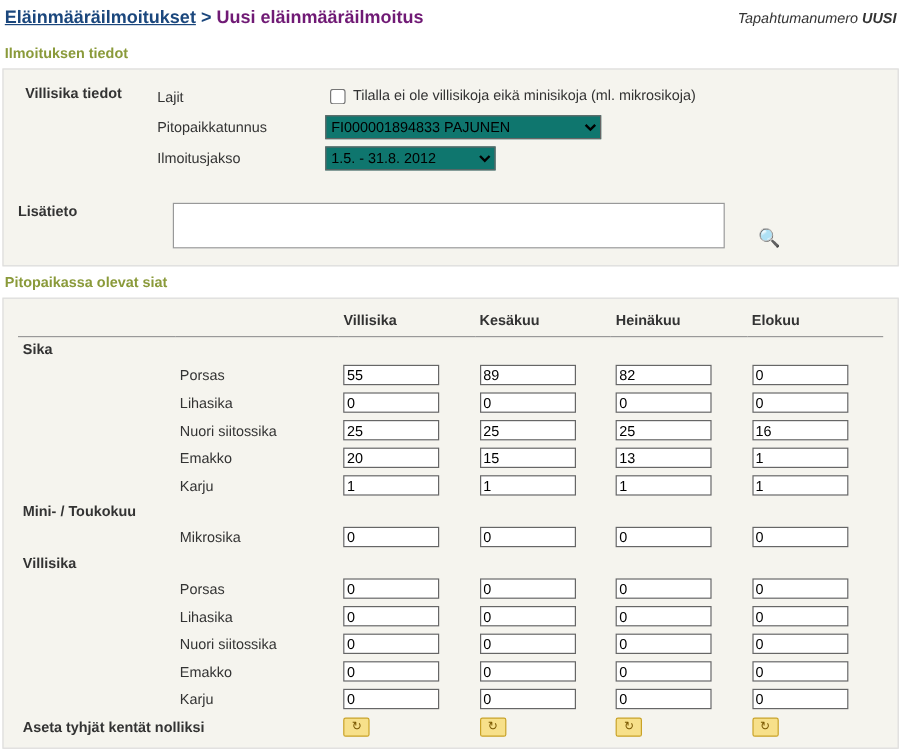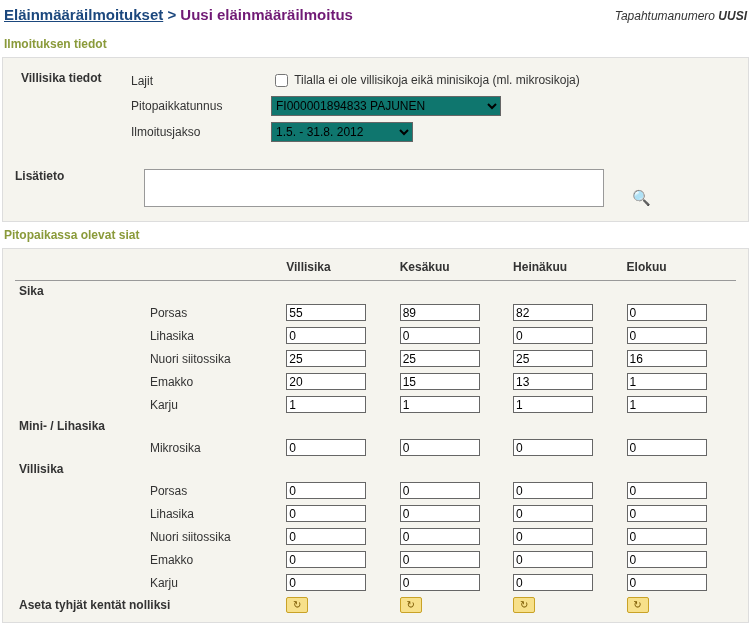--- a/index.html
+++ b/index.html
@@ -206,21 +206,21 @@
         </tr>
         <tr>
           <td class="lcol"></td>
           <td class="rowlbl">Karju</td>
           <td><input type="text" class="cell-input" value="1" style=""></td>
           <td><input type="text" class="cell-input" value="1" style=""></td>
           <td><input type="text" class="cell-input" value="1" style=""></td>
           <td><input type="text" class="cell-input" value="1" style=""></td>
         </tr>
         <tr class="group-head">
-          <td colspan="6">Mini- / Lihasika</td>
+          <td colspan="6">Mini- / Toukokuu</td>
         </tr>
         <tr>
           <td class="lcol"></td>
           <td class="rowlbl">Mikrosika</td>
           <td><input type="text" class="cell-input" value="0" style=""></td>
           <td><input type="text" class="cell-input" value="0" style=""></td>
           <td><input type="text" class="cell-input" value="0" style=""></td>
           <td><input type="text" class="cell-input" value="0" style=""></td>
         </tr>
         <tr class="group-head">

